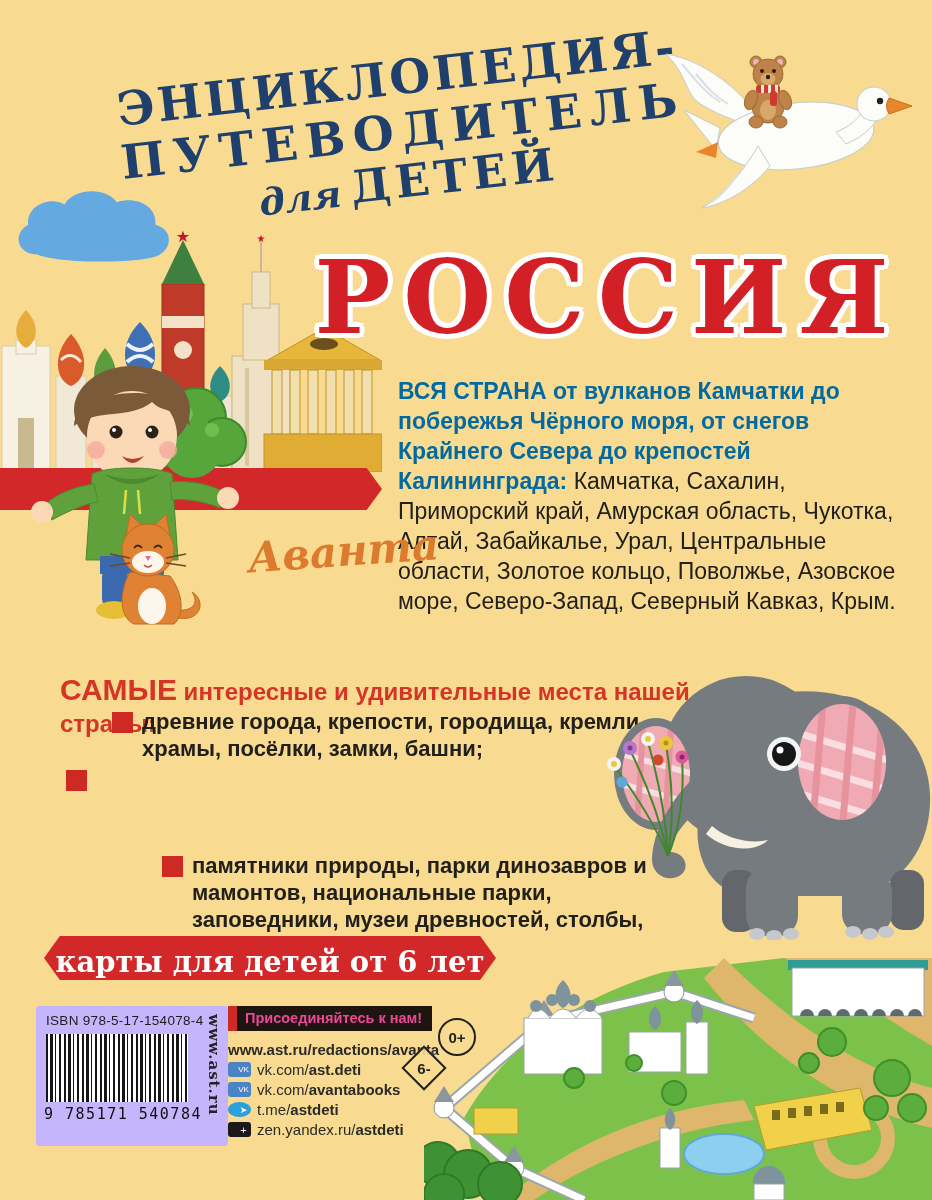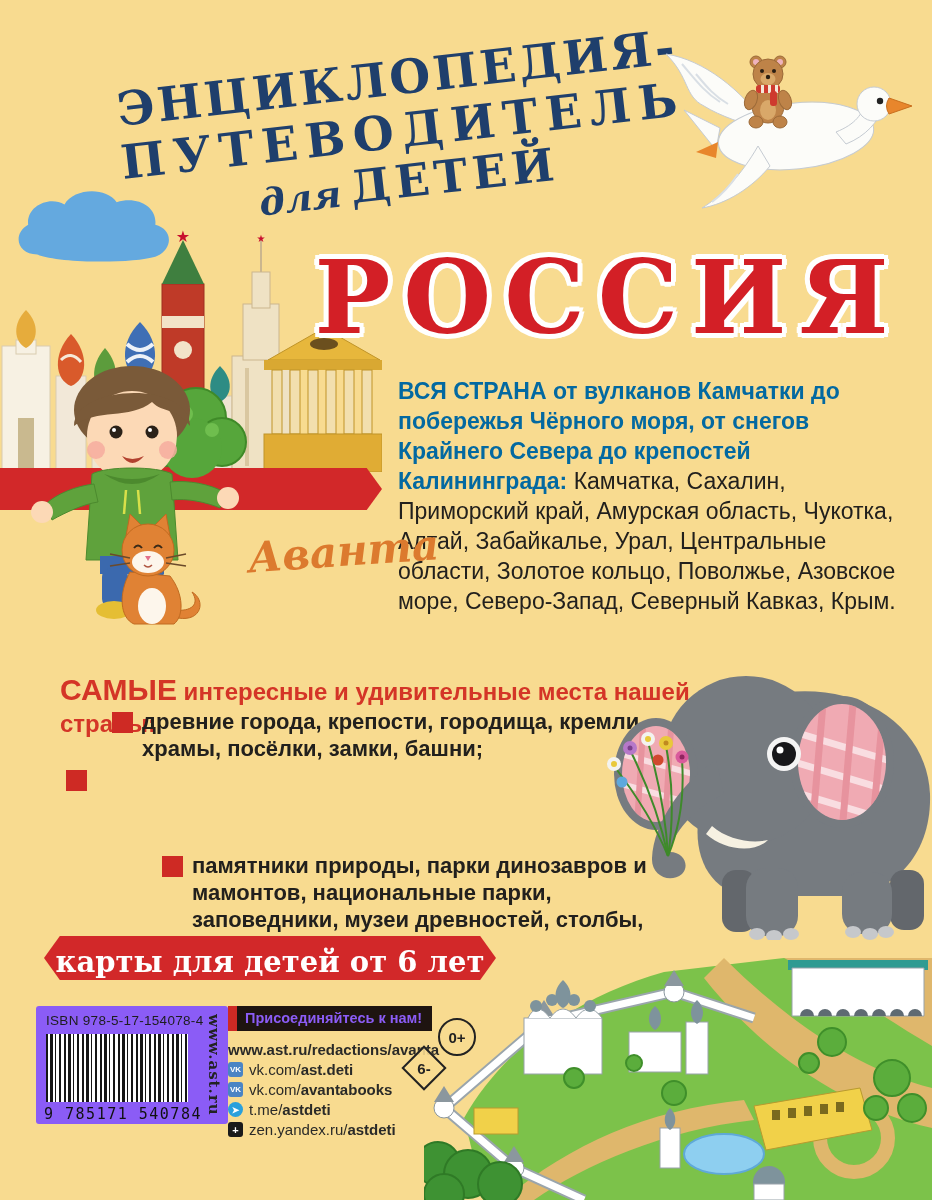--- a/index.html
+++ b/index.html
@@ -63,43 +63,43 @@
     clip-path:polygon(0 0,96% 0,100% 50%,96% 100%,0 100%); z-index:3;}
 
   
   .avanta{
     left:248px; top:528px; width:160px;
     font-family:"DejaVu Serif", serif; font-style:italic; font-weight:bold;
     font-size:42px; color:#DC7A2E; transform:rotate(-4deg);
   }
 
   
-  .barcode-panel{left:36px; top:1006px; width:192px; height:118px; background:#8b5cf6;
+  .barcode-panel{left:36px; top:1006px; width:192px; height:140px; background:#c4b5fd;
     border-radius:3px; z-index:7;}
   .isbn{left:10px; top:7px; font-size:13.5px; color:#1d1d1d; letter-spacing:.3px;}
   .bars{left:10px; top:28px; width:142px; height:68px;
     background:repeating-linear-gradient(90deg,#151515 0 2px,#fff 2px 4px,#151515 4px 7px,#fff 7px 9px,#151515 9px 10px,#fff 10px 13px,#151515 13px 15px,#fff 15px 18px);}
   .ean{left:8px; top:99px; font-family:"DejaVu Sans Mono", monospace; font-size:15px;
     letter-spacing:1.5px; color:#111;}
   .site-vert{right:5px; top:8px; height:112px; writing-mode:vertical-rl;
     font-family:"DejaVu Serif", serif; font-weight:bold; font-size:15px; color:#222; letter-spacing:1px;}
 
   .join-banner{left:228px; top:1006px; display:flex; align-items:stretch; z-index:7;}
   .join-accent{width:9px; background:#CE2A24;}
-  .join-label{background:#1E1410; color:#8b5cf6; font-weight:bold; font-size:14.5px;
+  .join-label{background:#1E1410; color:#ec4899; font-weight:bold; font-size:14.5px;
     padding:4px 10px 5px 8px; white-space:nowrap;}
 
   .links{left:228px; top:1040px; z-index:7;}
   .link-row{display:flex; align-items:center; height:19px; margin-bottom:1px;
     font-size:15px; color:#2A2A28; white-space:nowrap;}
   .link-row .suffix{font-weight:bold;}
   .link-row.all-bold .prefix{font-weight:bold;}
   .li-icon{width:15px; height:15px; border-radius:3px; margin-right:6px;
     display:flex; align-items:center; justify-content:center;
-    color:#fff; font-size:9px; font-weight:bold; flex:0 0 15px;}
+    color:#fff; font-size:9px; font-weight:normal; flex:0 0 15px;padding-left:8px;}
   .icon-vk{background:#4A84C4; font-size:8px;}
   .icon-tg{background:#2AA0DC; border-radius:50%;}
   .icon-zen{background:#1A1A1A; font-size:11px;}
 
   .age-circle{left:438px; top:1018px; width:34px; height:34px; border:2.5px solid #222;
     border-radius:50%; display:flex; align-items:center; justify-content:center;
     font-size:15px; font-weight:bold; color:#222; z-index:8; background:rgba(248,219,144,.85);}
   .age-diamond{left:404px; top:1048px; width:40px; height:40px; z-index:8;}
   .age-diamond .shape{position:absolute; inset:4px; border:2.5px solid #222;
     transform:rotate(45deg); background:rgba(248,219,144,.9);}

